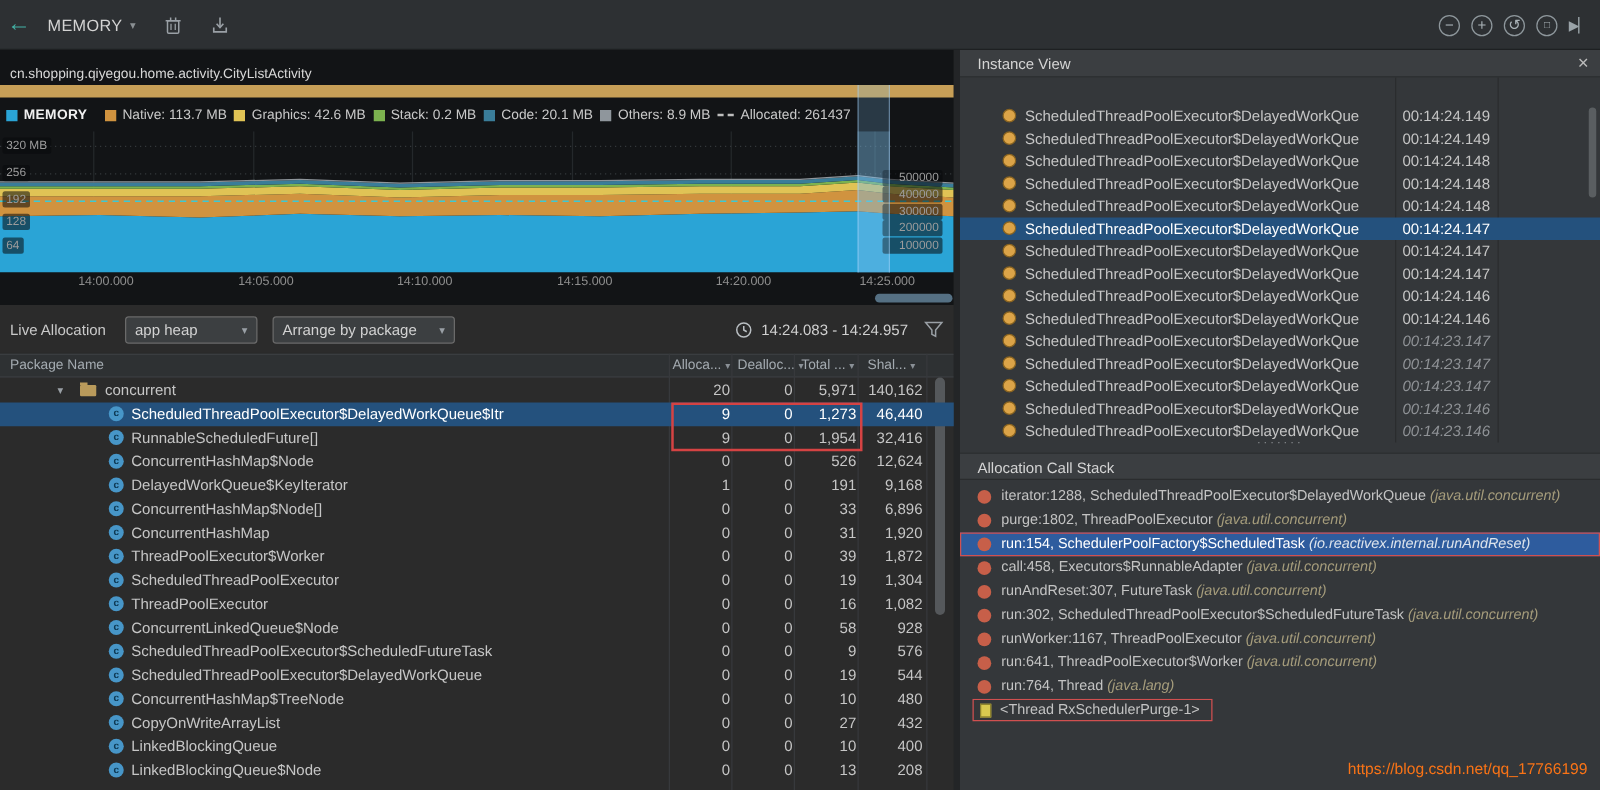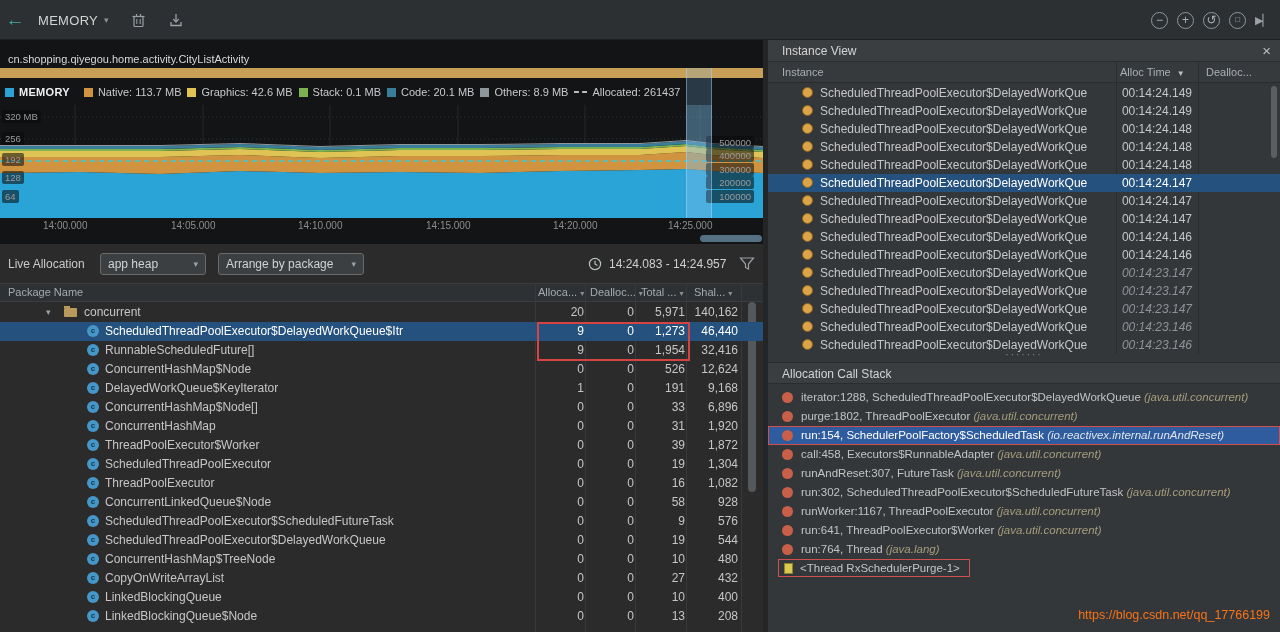--- a/index.html
+++ b/index.html
@@ -26,21 +26,21 @@
   .legend{position:absolute;left:5px;top:8px;display:flex;align-items:center;gap:14px;font-size:11px;color:#c9c9c9;white-space:nowrap;z-index:3;}
   .legend-item{display:flex;align-items:center;}
   .legend-title-text{color:#f0f0f0;font-weight:bold;letter-spacing:.3px;}
   .chip{width:9px;height:9px;display:inline-block;margin-right:5px;}
   .chip.dash{width:13px;height:0;background:none!important;border-top:2px dashed #bdbdbd;}
   .mem-svg{position:absolute;left:0;top:27px;display:block;}
   .ylabel{position:absolute;font-size:9.5px;color:#9b9b9b;background:rgba(8,10,12,.55);padding:0 3px;line-height:13px;border-radius:2px;z-index:2;}
   .ylabel.right{left:706px;width:42px;text-align:right;}
   .ylabel.left{left:2px;}
   .time-row{position:absolute;left:0;top:180px;width:763px;height:14px;font-size:10px;color:#8e8e8e;}
-  .time-label{position:absolute;width:64px;text-align:left;top:0;}
+  .time-label{position:absolute;width:64px;text-align:right;top:0;}
   .sel-band{position:absolute;left:686px;top:28px;width:26px;height:150px;background:rgba(125,190,235,.22);
             border-left:1px solid rgba(170,215,255,.45);border-right:1px solid rgba(170,215,255,.45);z-index:2;box-sizing:border-box;}
   .mini-scroll{position:absolute;left:700px;top:195px;width:62px;height:7px;background:#557083;border-radius:4px;}
   
   .alloc-toolbar{position:absolute;left:0;top:208px;width:763px;height:34px;background:#2b2b2b;}
   .live-label{position:absolute;left:8px;top:9px;font-size:12px;color:#c9c9c9;}
   .select{position:absolute;top:5px;height:22px;background:#3c3f41;border:1px solid #6a6a6a;border-radius:3px;
           display:flex;align-items:center;justify-content:space-between;padding:0 7px;font-size:12px;color:#d2d2d2;box-sizing:border-box;cursor:pointer;}
   .select .caret{font-size:9px;color:#9aa0a6;margin-left:8px;}
   .heap-select{left:100px;width:106px;}
@@ -152,21 +152,21 @@
               <span class="legend-item">
                 <span class="chip" style="background: rgb(208, 147, 63);"></span>
                 <span>Native: 113.7 MB</span>
               </span>
               <span class="legend-item">
                 <span class="chip" style="background: rgb(224, 195, 85);"></span>
                 <span>Graphics: 42.6 MB</span>
               </span>
               <span class="legend-item">
                 <span class="chip" style="background: rgb(124, 178, 79);"></span>
-                <span>Stack: 0.1 MB</span>
+                <span>Stack: 0.2 MB</span>
               </span>
               <span class="legend-item">
                 <span class="chip" style="background: rgb(58, 125, 153);"></span>
                 <span>Code: 20.1 MB</span>
               </span>
               <span class="legend-item">
                 <span class="chip" style="background: rgb(143, 150, 156);"></span>
                 <span>Others: 8.9 MB</span>
               </span>
               <span class="legend-item">
@@ -403,28 +403,20 @@
     <div class="tbl-scroll"></div>
   </div>
 
   <div class="panel-gap"></div>
 
   <div class="right-panel">
     <div class="iv-title">
       <span>Instance View</span>
       <span class="iv-close">×</span>
     </div>
-    <div class="iv-cols">
-      <span style="position:absolute;left:14px;">Instance</span>
-      <span style="position:absolute;left:352px;">
-        <span>Alloc Time</span>
-        <span style="font-size:8px;color:#b9bfc5;margin-left:3px;">▼</span>
-      </span>
-      <span style="position:absolute;left:438px;">Dealloc...</span>
-    </div>
     <div class="ivc-sep" style="left:348px;"></div>
     <div class="ivc-sep" style="left:430px;"></div>
     <div class="iv-rows" id="iv-rows">
         <div class="irow">
           <span class="iicon"></span>
           <span class="iname">ScheduledThreadPoolExecutor$DelayedWorkQue</span>
           <span class="itime">00:14:24.149</span>
         </div>
         <div class="irow">
           <span class="iicon"></span>

